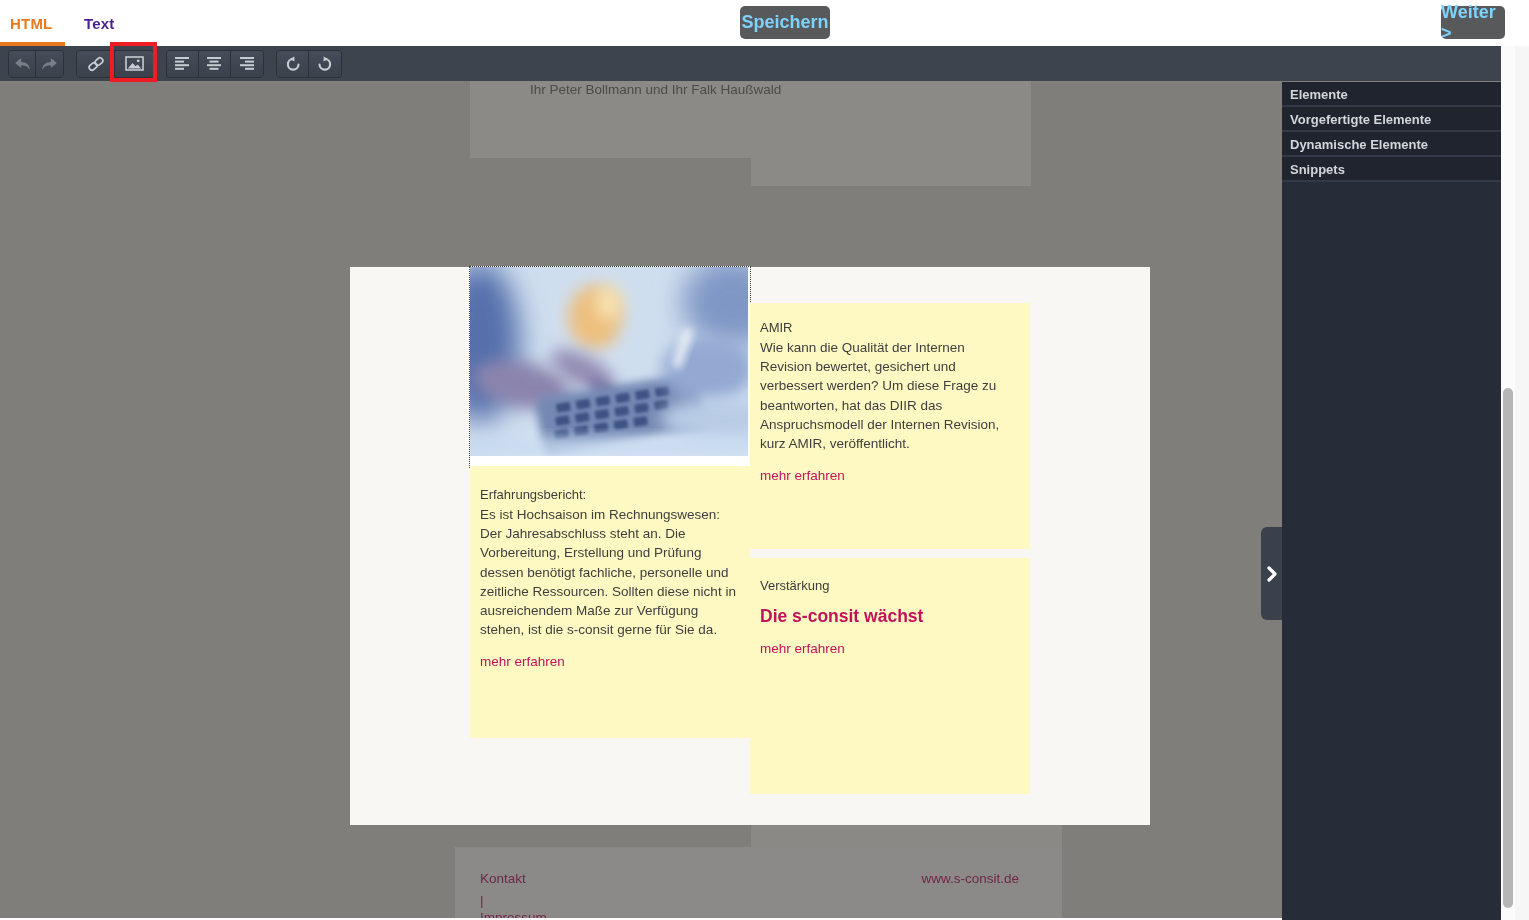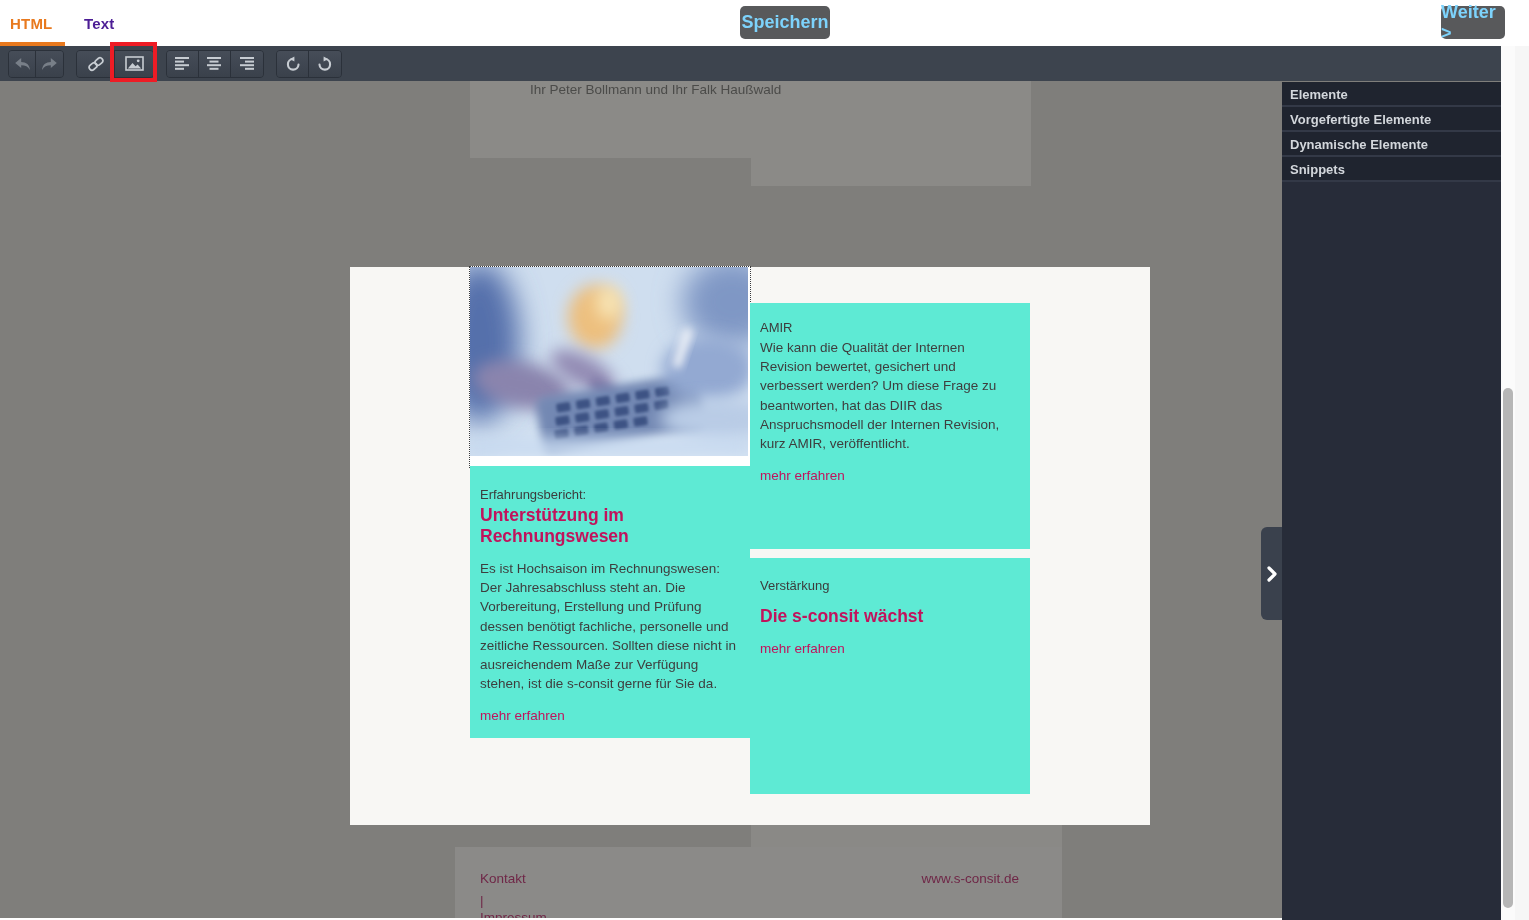--- a/index.html
+++ b/index.html
@@ -54,21 +54,21 @@
   .panel-band { left:751px; top:744px; width:311px; height:22px; background:#8a8986; }
   .panel-footer { left:455px; top:766px; width:607px; height:160px; background:#8b8a88; }
   .dim-greeting { position:absolute; left:530px; top:1px; font-size:13.5px; color:#4b4b49; }
   .footer-link { position:absolute; left:25px; font-size:13.5px; color:#6f2747; cursor:pointer; }
   .footer-site { position:absolute; right:43px; top:24px; font-size:13.5px; color:#6f2747; cursor:pointer; }
 
   
   .block { position:absolute; left:350px; top:186px; width:800px; height:558px; background:#f8f7f4; }
   .imgwrap { position:absolute; left:119px; top:-1px; width:282px; height:202px;
              border:1px dotted #3a3a3a; background:#ffffff; cursor:pointer; }
-  .card { position:absolute; width:280px; background:#5eead4; padding:0 10px; }
+  .card { position:absolute; width:280px; background:#fef9c3; padding:0 10px; }
   .card-left  { left:120px; top:199px; height:272px; padding-top:21px; }
   .card-r1 { left:400px; top:36px;  height:246px; padding-top:17px; }
   .card-r2 { left:400px; top:291px; height:236px; padding-top:20px; }
   .art-label { font-size:13px; color:#3c3c3c; }
   .mb2 { margin-bottom:3px; } .mb12 { margin-bottom:13px; }
   .art-title { font-size:17.5px; font-weight:bold; color:#c1135c; line-height:21px; margin-bottom:12px; }
   .art-body { font-size:13.5px; color:#3e3e3e; line-height:19.2px; margin-bottom:13px; }
   .art-link { font-size:13.5px; color:#c1135c; cursor:pointer; display:inline-block; }
 
   .icon-svg { display:block; }
@@ -131,21 +131,20 @@
         </g>
         <ellipse cx="238" cy="102" rx="46" ry="32" fill="#93a9d2" filter="url(#b8)"></ellipse>
         <rect x="208" y="60" width="9" height="42" rx="4.5" fill="#eef2f8" filter="url(#b4)" transform="rotate(18 212 81)"></rect>
         <ellipse cx="245" cy="152" rx="55" ry="20" fill="#b9cce6" filter="url(#b8)"></ellipse>
         <rect x="0" y="172" width="278" height="17" fill="#c6d9f0" filter="url(#b8)"></rect>
       </svg>
     </div>
 
     <div class="card card-left">
       <div class="art-label mb2">Erfahrungsbericht:</div>
-      <div class="art-title">Unterstützung im Rechnungswesen</div>
       <div class="art-body">Es ist Hochsaison im Rechnungswesen: Der Jahresabschluss steht an. Die Vorbereitung, Erstellung und Prüfung dessen benötigt fachliche, personelle und zeitliche Ressourcen. Sollten diese nicht in ausreichendem Maße zur Verfügung stehen, ist die s-consit gerne für Sie da.</div>
       <span class="art-link">mehr erfahren</span>
     </div>
 
     <div class="card card-r1">
       <div class="art-label mb2">AMIR</div>
       <div class="art-body">Wie kann die Qualität der Internen Revision bewertet, gesichert und verbessert werden? Um diese Frage zu beantworten, hat das DIIR das Anspruchsmodell der Internen Revision, kurz AMIR, veröffentlicht.</div>
       <span class="art-link">mehr erfahren</span>
     </div>
 

